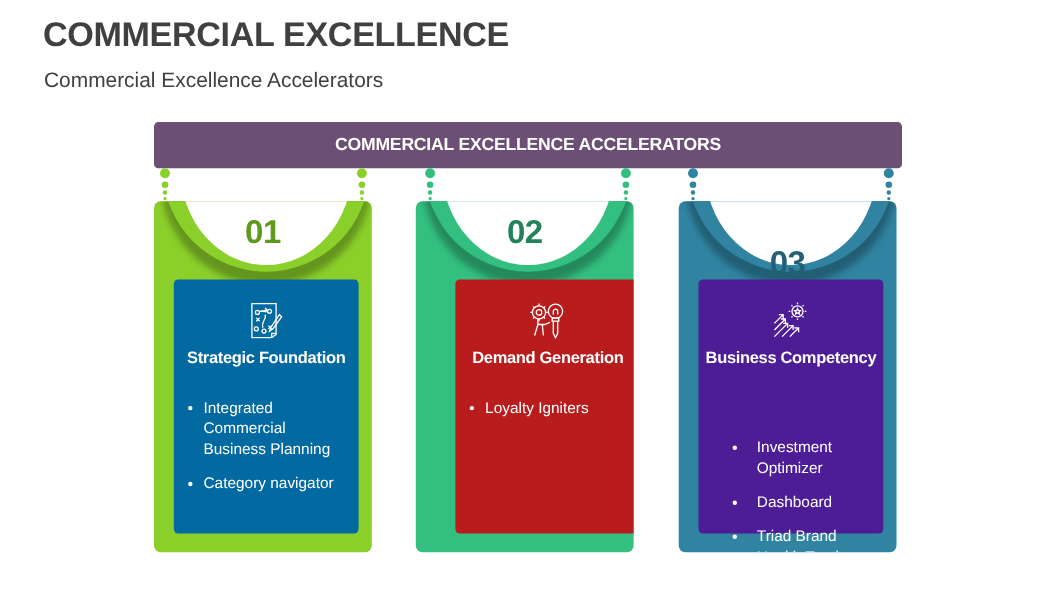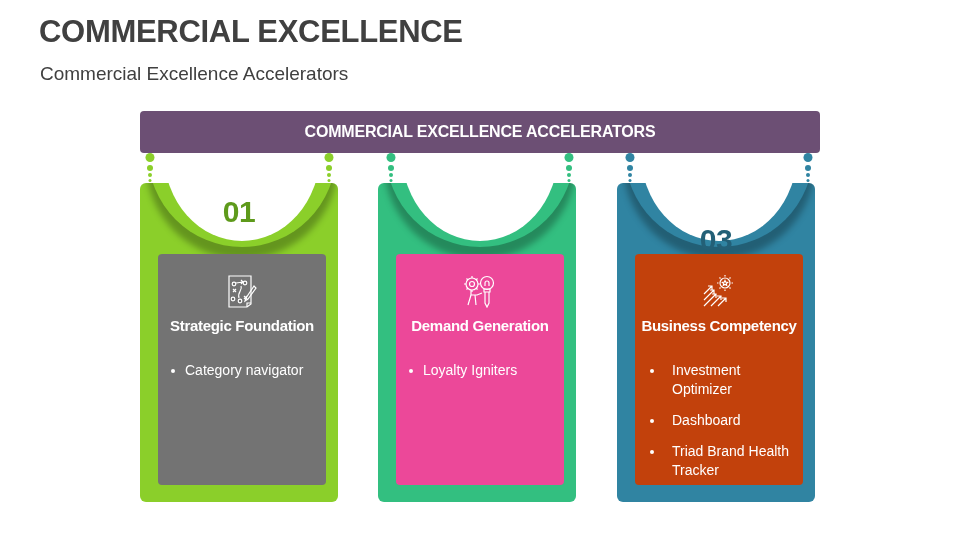--- a/index.html
+++ b/index.html
@@ -66,21 +66,21 @@
     position: absolute; left: 10px; top: 107px; right: 6px;
     list-style: none; color: #ffffff; font-size: 14px; line-height: 19px;
   }
   .card li {
     position: relative; padding-left: 17px; margin-bottom: 12px;
   }
   .card li::before {
     content: ""; position: absolute; left: 3px; top: 8px;
     width: 4px; height: 4px; border-radius: 50%; background: #ffffff;
   }
-  .card.c3 ul { left: 12px; }
+  .card.c3 ul { left: 28px; margin-top: 36px; }
   .card.c3 li { padding-left: 25px; }
 </style>
 </head>
 <body>
 
 <div class="page-title">COMMERCIAL EXCELLENCE</div>
 <div class="page-subtitle">Commercial Excellence Accelerators</div>
 
 <div class="banner">
   <span>COMMERCIAL EXCELLENCE ACCELERATORS</span>
@@ -121,46 +121,48 @@
     <span class="d d2" style="background:#3084a2"></span>
     <span class="d d3" style="background:#3084a2"></span>
     <span class="d d4" style="background:#3084a2"></span>
 </div>
 
 <div class="card c1" style="left:140px;background:#8bcf2a;">
   <div class="bowl-shadow"></div>
   <div class="bowl" style="background:#8bcf2a;"></div>
   <div class="bowl-inner"></div>
   <div class="number" style="color:#5e9a1b;">01</div>
-  <div class="panel" style="background:#737373;">
+  <div class="panel" style="background:#0369a1;">
     <svg class="icon" viewBox="0 0 34 34" fill="none" stroke="#ffffff" stroke-width="1.2">
       <path d="M4 2 H26 V30 L22 33 H4 Z"></path>
       <path d="M22 33 V29 H26"></path>
       <circle cx="9" cy="10" r="1.8"></circle>
         <circle cx="20" cy="9" r="1.8"></circle>
       <circle cx="8" cy="25" r="1.8"></circle>
         <circle cx="15" cy="27" r="1.8"></circle>
       <path d="M11 9 L18 8 M16 6 L18 8 L16 10"></path>
       <path d="M14 24 C12 18, 18 16, 16 12"></path>
       <path d="M8 15 l3 3 M11 15 l-3 3"></path>
       <path d="M19 22 l3 3 M22 22 l-3 3"></path>
       <path d="M29 12 L21 24 L20 27 L23 25 L31 14 Z"></path>
     </svg>
     <div class="heading">Strategic Foundation</div>
     <ul>
+      <li>Integrated Commercial Business Planning</li>
       <li>Category navigator</li>
     </ul>
   </div>
 </div>
 
 <div class="card c2" style="left:378px;background:#33bf80;">
   <div class="bowl-shadow"></div>
   <div class="bowl" style="background:#33bf80;"></div>
   <div class="bowl-inner"></div>
-  <div class="panel" style="background:#ec4899;">
+  <div class="number" style="color:#22825a;">02</div>
+  <div class="panel" style="background:#b91c1c;margin-left:18px;">
     <svg class="icon" viewBox="0 0 34 34" fill="none" stroke="#ffffff" stroke-width="1.2">
       <circle cx="9" cy="10" r="6"></circle>
         <circle cx="9" cy="10" r="2.5"></circle>
       <path d="M9 2 v2 M9 16 v2 M1 10 h2 M15 10 h2 M3.5 4.5 l1.5 1.5 M13 14 l1.5 1.5 M3.5 15.5 l1.5-1.5 M13 6 l1.5-1.5"></path>
       <circle cx="24" cy="9" r="6.5"></circle>
       <path d="M22 12 v-3 a2 2 0 1 1 4 0 v3"></path>
       <path d="M21 15 h6 v3 h-6 z"></path>
       <path d="M22 18 v11 l2 4 l2 -4 v-11"></path>
       <path d="M8 16 v5 h6 l5 -2"></path>
       <path d="M8 21 l-3 10 M12 21 l1 10"></path>
@@ -170,21 +172,21 @@
       <li>Loyalty Igniters</li>
     </ul>
   </div>
 </div>
 
 <div class="card c3" style="left:617px;background:#3084a2;">
   <div class="bowl-shadow"></div>
   <div class="bowl" style="background:#3084a2;"></div>
   <div class="bowl-inner"></div>
   <div class="number" style="color:#236077;margin-top:28px;">03</div>
-  <div class="panel" style="background:#c2410c;">
+  <div class="panel" style="background:#4c1d95;">
     <svg class="icon" viewBox="0 0 34 34" fill="none" stroke="#ffffff" stroke-width="1.2">
       <circle cx="23" cy="9" r="5"></circle>
       <path d="M23 6.5 l0.8 1.7 1.8 0.2 -1.3 1.2 0.4 1.8 -1.7 -0.9 -1.7 0.9 0.4 -1.8 -1.3 -1.2 1.8 -0.2 z"></path>
       <path d="M23 1 v1.5 M23 15.5 v1.5 M15 9 h1.5 M29.5 9 h1.5 M17.5 3.5 l1 1 M27.5 13.5 l1 1 M17.5 14.5 l1 -1 M27.5 4.5 l1 -1"></path>
       <path d="M2 20 l8 -8 M6 12 h4 v4"></path>
       <path d="M2 26 l10 -10 M8 16 h4 v4"></path>
       <path d="M2 32 l12 -12 M10 20 h4 v4"></path>
       <path d="M9 32 l10 -10 M15 22 h4 v4"></path>
       <path d="M16 32 l8 -8 M20 24 h4 v4"></path>
     </svg>

